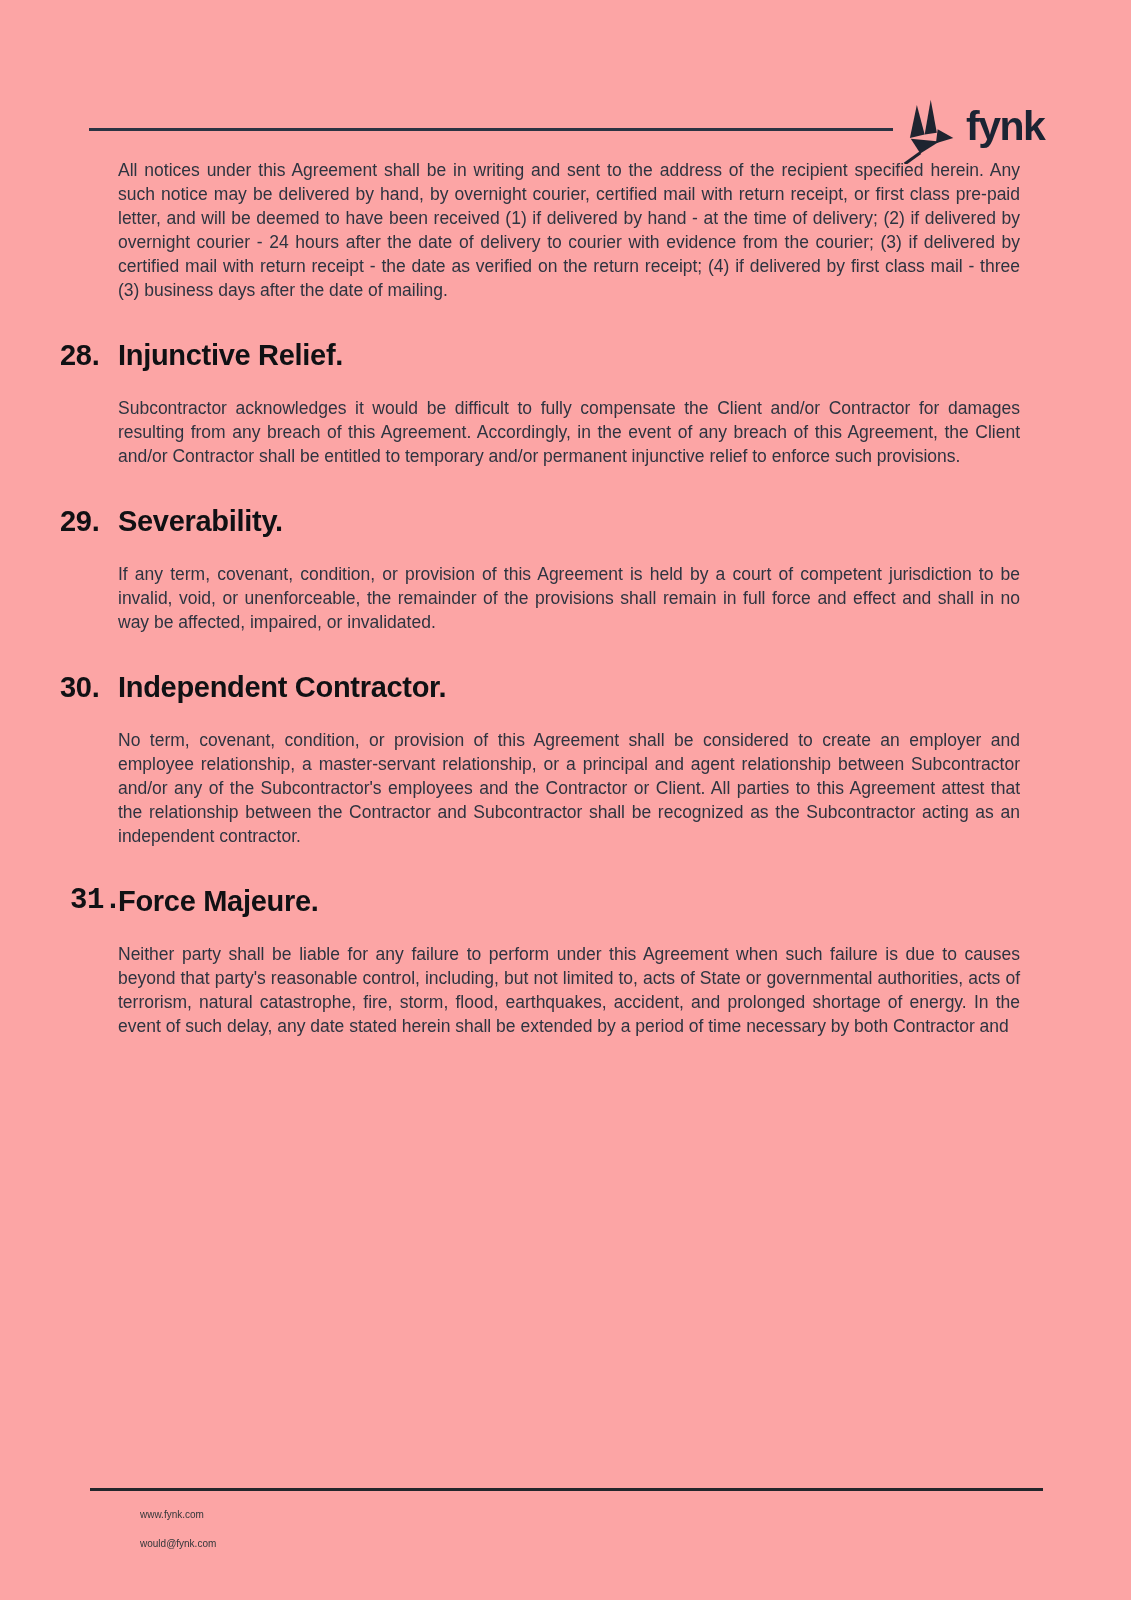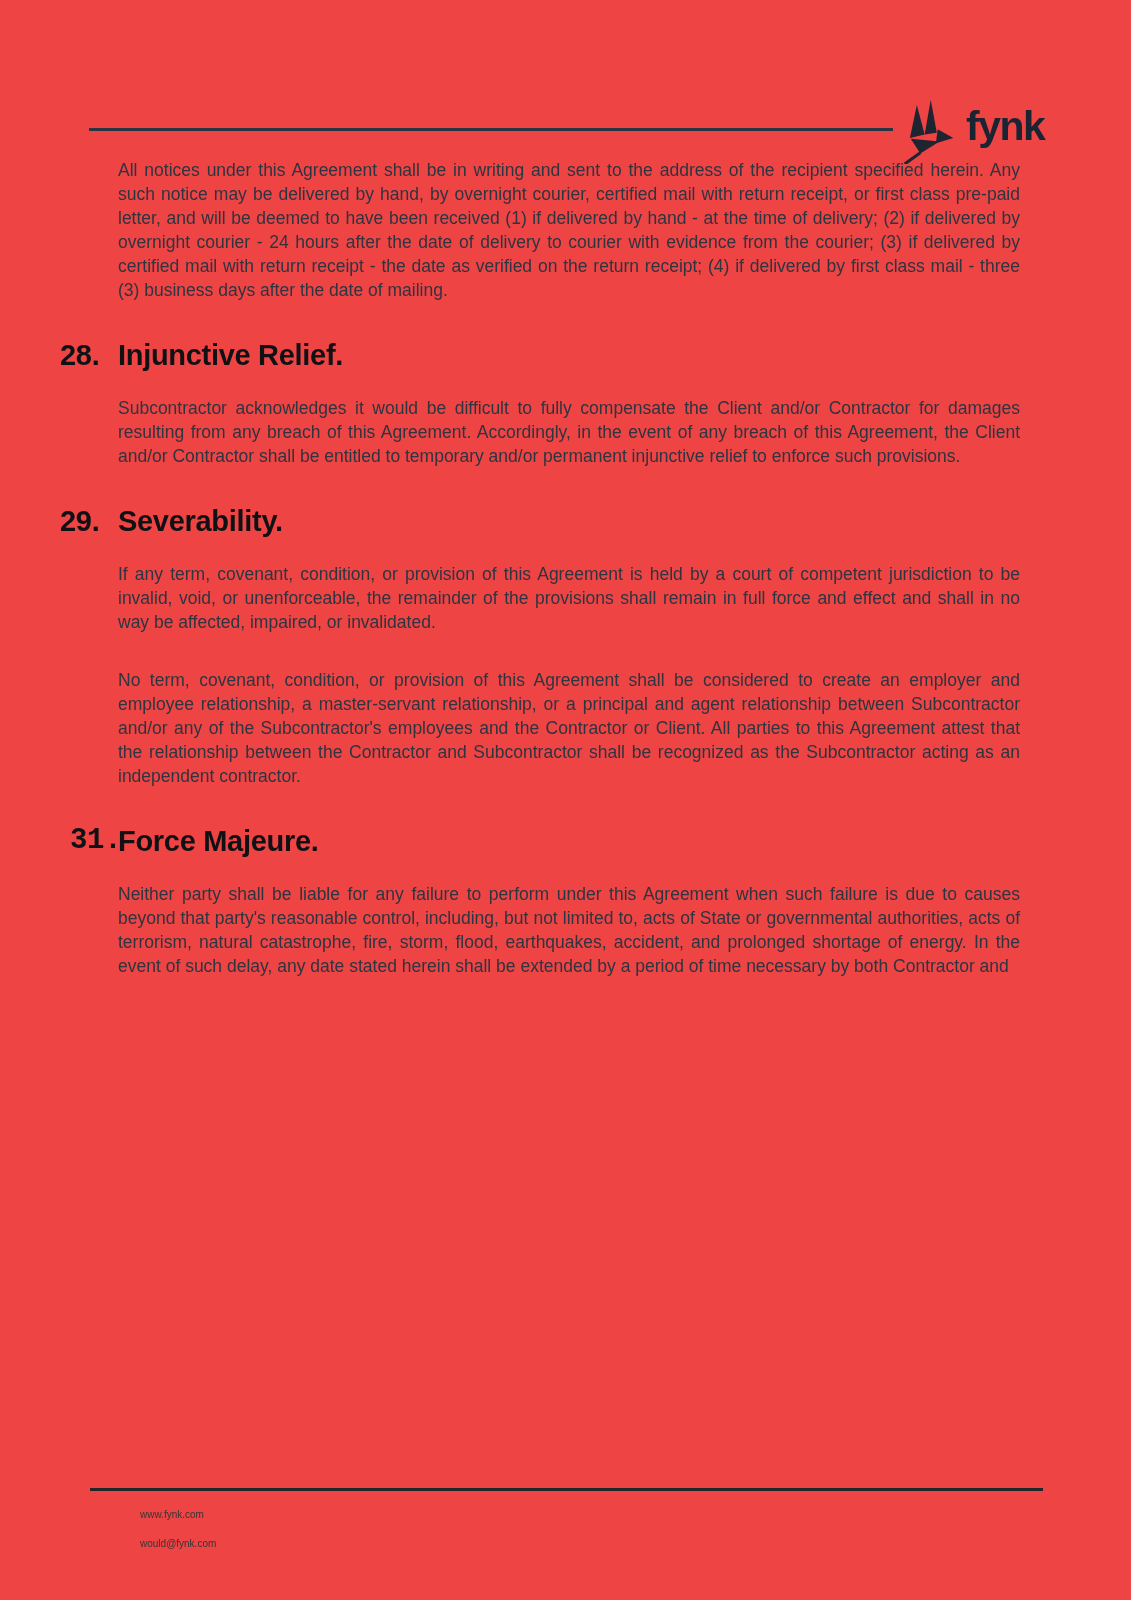--- a/index.html
+++ b/index.html
@@ -1,17 +1,17 @@
 <!DOCTYPE html>
 <html><head>
 <meta charset="utf-8">
 <style>
   html,body{margin:0;padding:0;background:#ffffff;}
   body{width:1131px;height:1600px;font-family:"Liberation Sans", sans-serif;}
-  .page{position:relative;width:1131px;height:1600px;background:#ef4444;overflow:hidden;}
+  .page{position:relative;width:1131px;height:1600px;background:#fca5a5;overflow:hidden;}
 
   
   .header-rule{position:absolute;left:89px;top:128px;width:804px;height:3px;background:#2a3342;}
   .logo{position:absolute;left:901px;top:98px;display:flex;align-items:center;gap:9px;}
   .logo svg{display:block;}
   .logo-text{font-size:41px;font-weight:bold;color:#1b2433;letter-spacing:-1.5px;line-height:1;padding-bottom:10px;}
 
   
   .content{position:absolute;left:118px;top:158px;width:902px;}
   .para{margin:0;font-size:17.5px;line-height:24px;color:#2e3440;text-align:justify;}
@@ -61,20 +61,24 @@
 
     <div class="section">
       <div class="section-heading">
         <span class="sec-num">29.</span>
         <span>Severability.</span>
       </div>
       <p class="para section-body">If any term, covenant, condition, or provision of this Agreement is held by a court of competent jurisdiction to be invalid, void, or unenforceable, the remainder of the provisions shall remain in full force and effect and shall in no way be affected, impaired, or invalidated.</p>
     </div>
 
     <div class="section">
+      <div class="section-heading">
+        <span class="sec-num">30.</span>
+        <span>Independent Contractor.</span>
+      </div>
       <p class="para section-body">No term, covenant, condition, or provision of this Agreement shall be considered to create an employer and employee relationship, a master-servant relationship, or a principal and agent relationship between Subcontractor and/or any of the Subcontractor's employees and the Contractor or Client. All parties to this Agreement attest that the relationship between the Contractor and Subcontractor shall be recognized as the Subcontractor acting as an independent contractor.</p>
     </div>
 
     <div class="section">
       <div class="section-heading">
         <span class="sec-num indent-num">31.</span>
         <span>Force Majeure.</span>
       </div>
       <p class="para section-body">Neither party shall be liable for any failure to perform under this Agreement when such failure is due to causes beyond that party's reasonable control, including, but not limited to, acts of State or governmental authorities, acts of terrorism, natural catastrophe, fire, storm, flood, earthquakes, accident, and prolonged shortage of energy. In the event of such delay, any date stated herein shall be extended by a period of time necessary by both Contractor and</p>
     </div>

